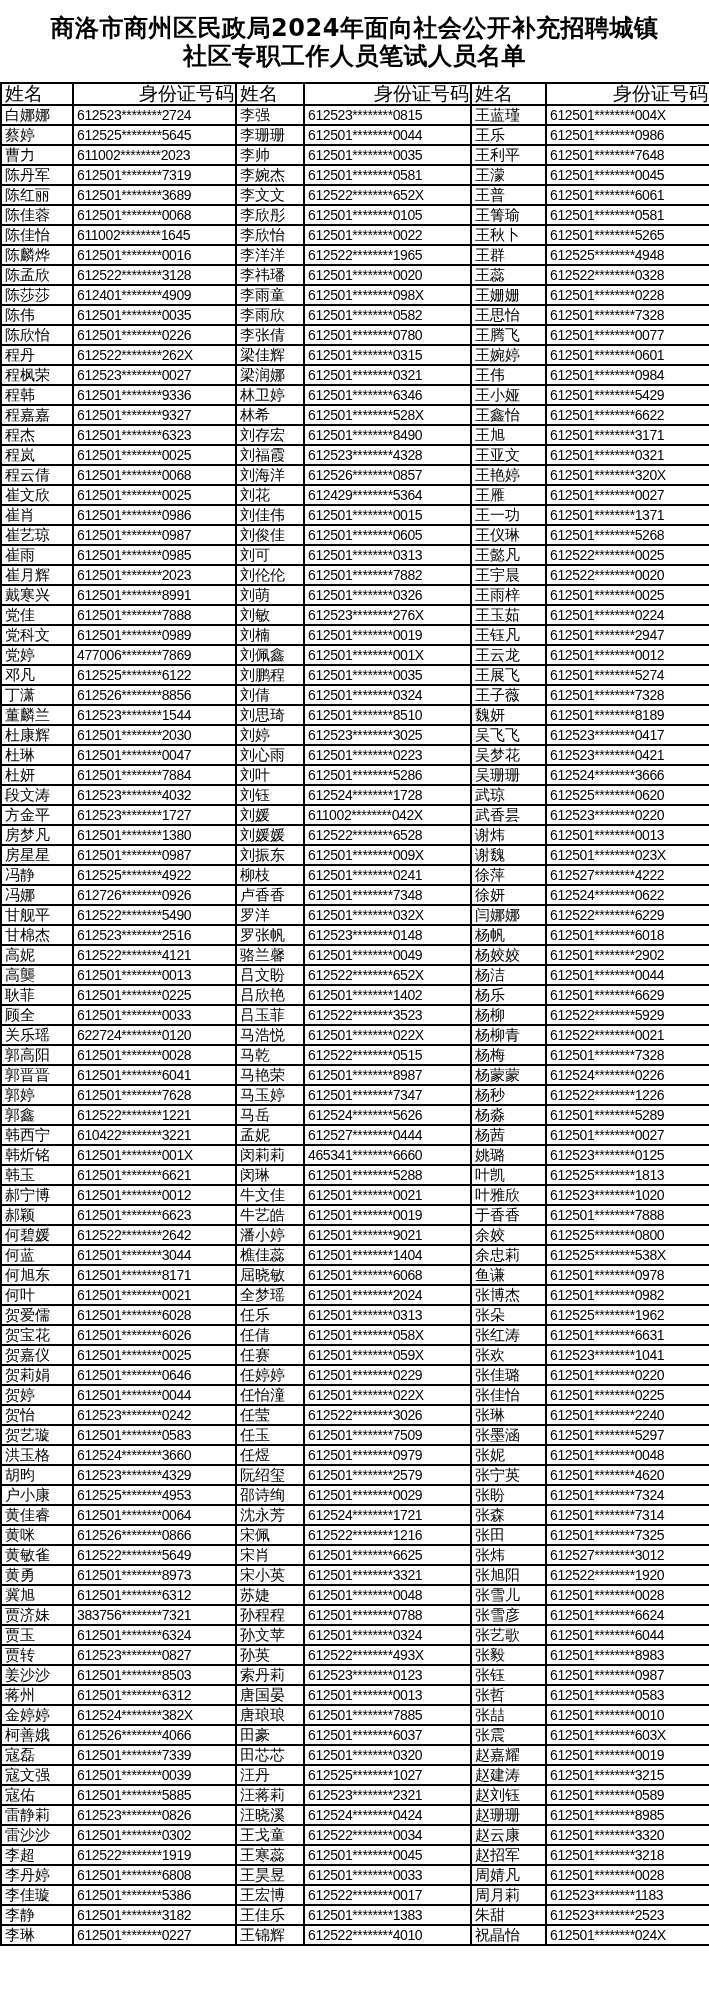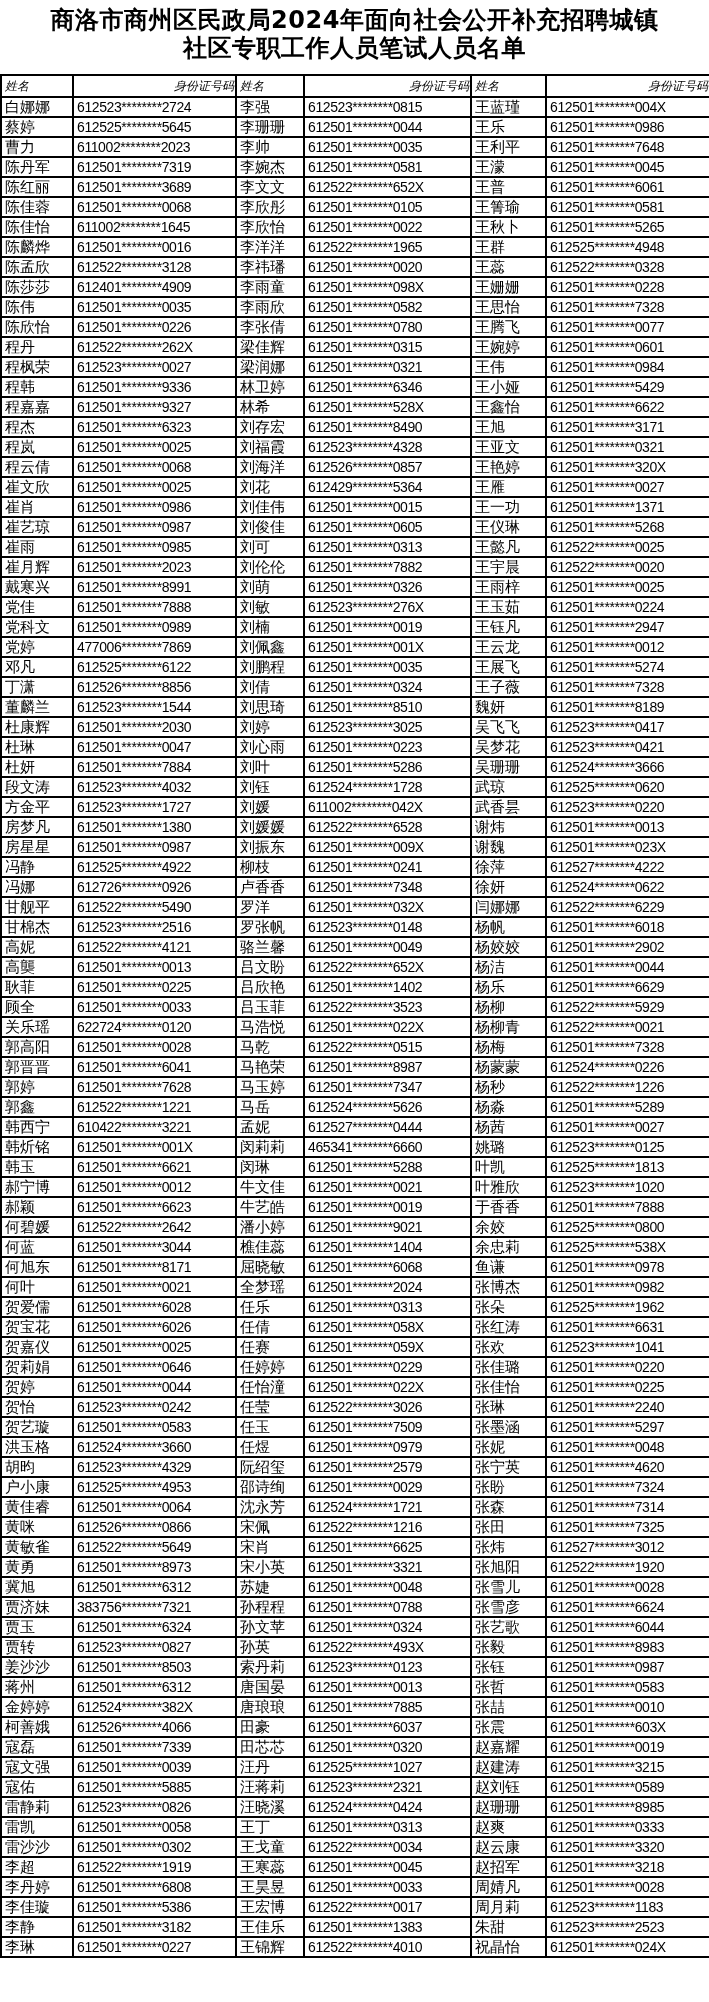--- a/index.html
+++ b/index.html
@@ -3,21 +3,21 @@
 <meta charset="utf-8">
 <style>
   html,body{margin:0;padding:0;}
   body{
     width:709px;
     background:#ffffff;
     color:#000000;
     font-family:"Liberation Sans", sans-serif;
   }
   .title{
-    padding-top:6px;
+    padding-top:14px;
     text-align:center;
     font-weight:bold;
     font-size:24px;
     line-height:28px;
     font-family:"DejaVu Sans", sans-serif;
     letter-spacing:0.5px;
   }
   table.roster{
     border-collapse:collapse;
     table-layout:fixed;
@@ -32,23 +32,22 @@
   col.c-id3{width:164px;}
   th,td{
     border:2px solid #000;
     padding:0 1px 0 3px;
     overflow:hidden;
     white-space:nowrap;
   }
   thead th{
     height:20px;
     font-weight:normal;
-    font-size:12px;
+    font-size:19px;
     line-height:20px;
-    font-style:italic;
   }
   th.name-h{text-align:left;}
   th.id-h{text-align:right;}
   tbody td{
     height:18px;
     line-height:18px;
   }
   td.name-col{
     font-size:15px;
     text-align:left;
@@ -770,28 +769,20 @@
       </tr>
       <tr>
         <td class="name-col">雷静莉</td>
         <td class="id-col">612523********0826</td>
         <td class="name-col">汪晓溪</td>
         <td class="id-col">612524********0424</td>
         <td class="name-col">赵珊珊</td>
         <td class="id-col">612501********8985</td>
       </tr>
       <tr>
-        <td class="name-col">雷凯</td>
-        <td class="id-col">612501********0058</td>
-        <td class="name-col">王丁</td>
-        <td class="id-col">612501********0313</td>
-        <td class="name-col">赵爽</td>
-        <td class="id-col">612501********0333</td>
-      </tr>
-      <tr>
         <td class="name-col">雷沙沙</td>
         <td class="id-col">612501********0302</td>
         <td class="name-col">王戈童</td>
         <td class="id-col">612522********0034</td>
         <td class="name-col">赵云康</td>
         <td class="id-col">612501********3320</td>
       </tr>
       <tr>
         <td class="name-col">李超</td>
         <td class="id-col">612522********1919</td>

